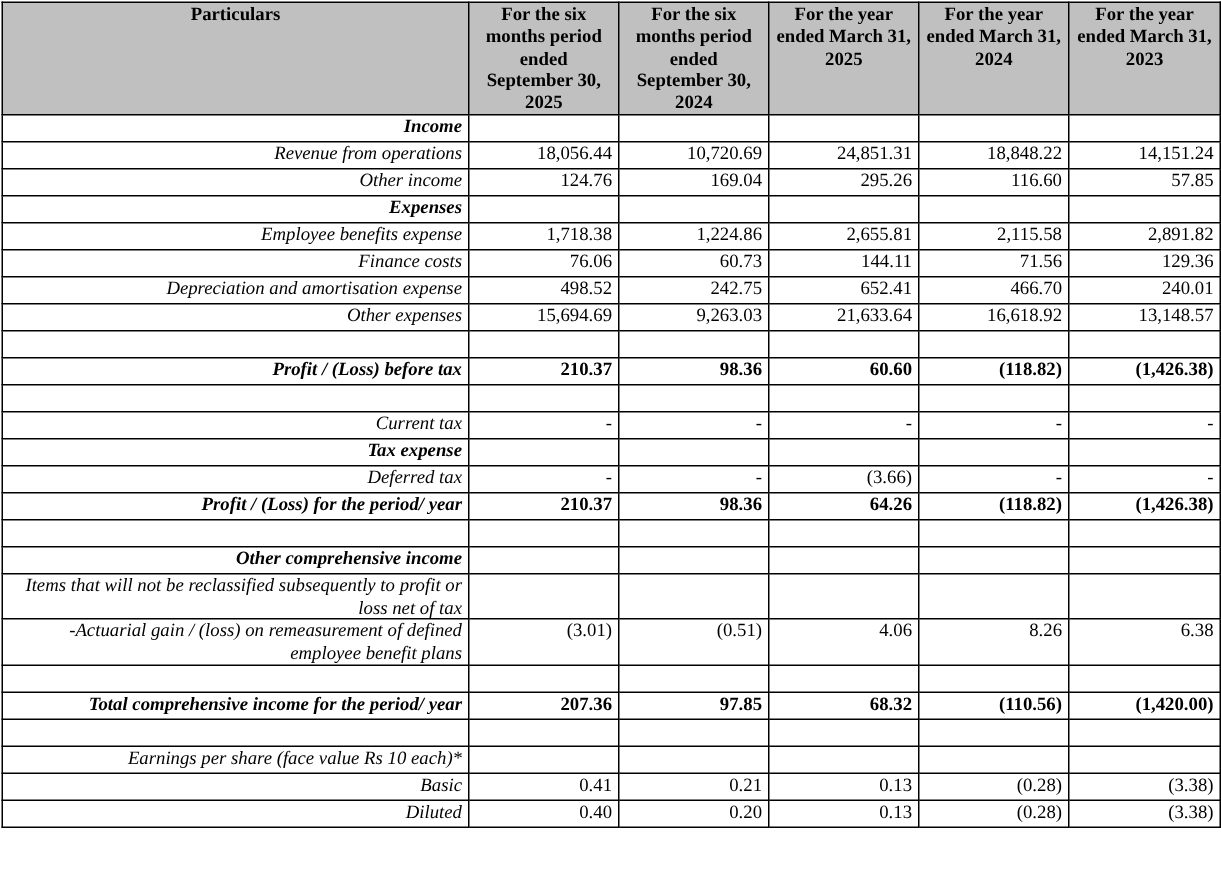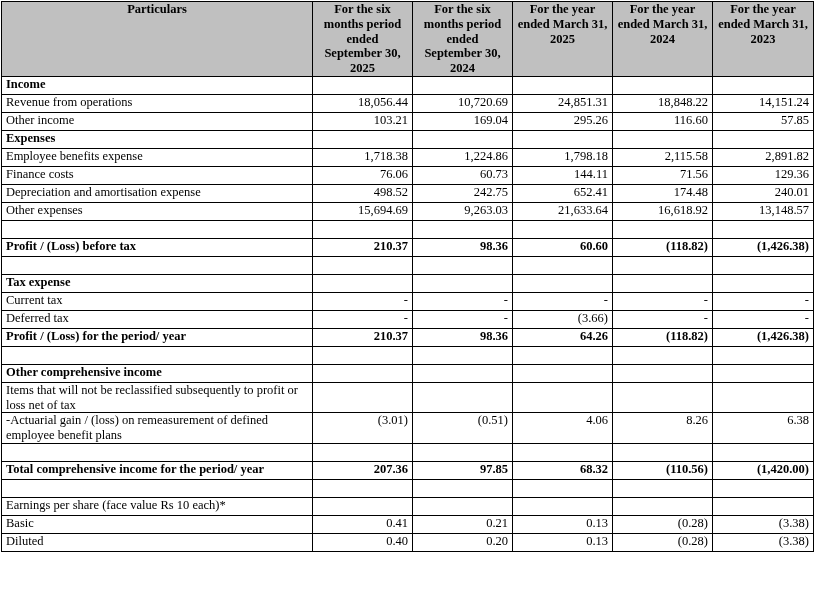--- a/index.html
+++ b/index.html
@@ -45,21 +45,22 @@
     text-align: center;
     font-weight: bold;
     vertical-align: top;
     padding-top: 3px;
     padding-bottom: 3px;
   }
   thead th.particulars {
     vertical-align: top;
   }
   td.label {
-    text-align: left;
+    text-align: right;
+    font-style: italic;
   }
   td.num {
     text-align: right;
   }
   .bold { font-weight: bold; }
   .blank-row td { height: 13px; }
   .tall td { height: auto; }
   .wrap { white-space: normal; }
 </style>
 </head>
@@ -97,56 +98,56 @@
         <tr>
           <td class="label">Revenue from operations</td>
           <td class="num">18,056.44</td>
           <td class="num">10,720.69</td>
           <td class="num">24,851.31</td>
           <td class="num">18,848.22</td>
           <td class="num">14,151.24</td>
         </tr>
         <tr>
           <td class="label">Other income</td>
-          <td class="num">103.21</td>
+          <td class="num">124.76</td>
           <td class="num">169.04</td>
           <td class="num">295.26</td>
           <td class="num">116.60</td>
           <td class="num">57.85</td>
         </tr>
         <tr>
           <td class="label bold">Expenses</td>
           <td class="num"></td>
           <td class="num"></td>
           <td class="num"></td>
           <td class="num"></td>
           <td class="num"></td>
         </tr>
         <tr>
           <td class="label">Employee benefits expense</td>
           <td class="num">1,718.38</td>
           <td class="num">1,224.86</td>
-          <td class="num">1,798.18</td>
+          <td class="num">2,655.81</td>
           <td class="num">2,115.58</td>
           <td class="num">2,891.82</td>
         </tr>
         <tr>
           <td class="label">Finance costs</td>
           <td class="num">76.06</td>
           <td class="num">60.73</td>
           <td class="num">144.11</td>
           <td class="num">71.56</td>
           <td class="num">129.36</td>
         </tr>
         <tr>
           <td class="label">Depreciation and amortisation expense</td>
           <td class="num">498.52</td>
           <td class="num">242.75</td>
           <td class="num">652.41</td>
-          <td class="num">174.48</td>
+          <td class="num">466.70</td>
           <td class="num">240.01</td>
         </tr>
         <tr>
           <td class="label">Other expenses</td>
           <td class="num">15,694.69</td>
           <td class="num">9,263.03</td>
           <td class="num">21,633.64</td>
           <td class="num">16,618.92</td>
           <td class="num">13,148.57</td>
         </tr>
@@ -168,34 +169,34 @@
         </tr>
         <tr class="blank-row">
           <td class="label"></td>
           <td class="num"></td>
           <td class="num"></td>
           <td class="num"></td>
           <td class="num"></td>
           <td class="num"></td>
         </tr>
         <tr>
+          <td class="label">Current tax</td>
+          <td class="num">-</td>
+          <td class="num">-</td>
+          <td class="num">-</td>
+          <td class="num">-</td>
+          <td class="num">-</td>
+        </tr>
+        <tr>
           <td class="label bold">Tax expense</td>
           <td class="num"></td>
           <td class="num"></td>
           <td class="num"></td>
           <td class="num"></td>
           <td class="num"></td>
-        </tr>
-        <tr>
-          <td class="label">Current tax</td>
-          <td class="num">-</td>
-          <td class="num">-</td>
-          <td class="num">-</td>
-          <td class="num">-</td>
-          <td class="num">-</td>
         </tr>
         <tr>
           <td class="label">Deferred tax</td>
           <td class="num">-</td>
           <td class="num">-</td>
           <td class="num">(3.66)</td>
           <td class="num">-</td>
           <td class="num">-</td>
         </tr>
         <tr>

